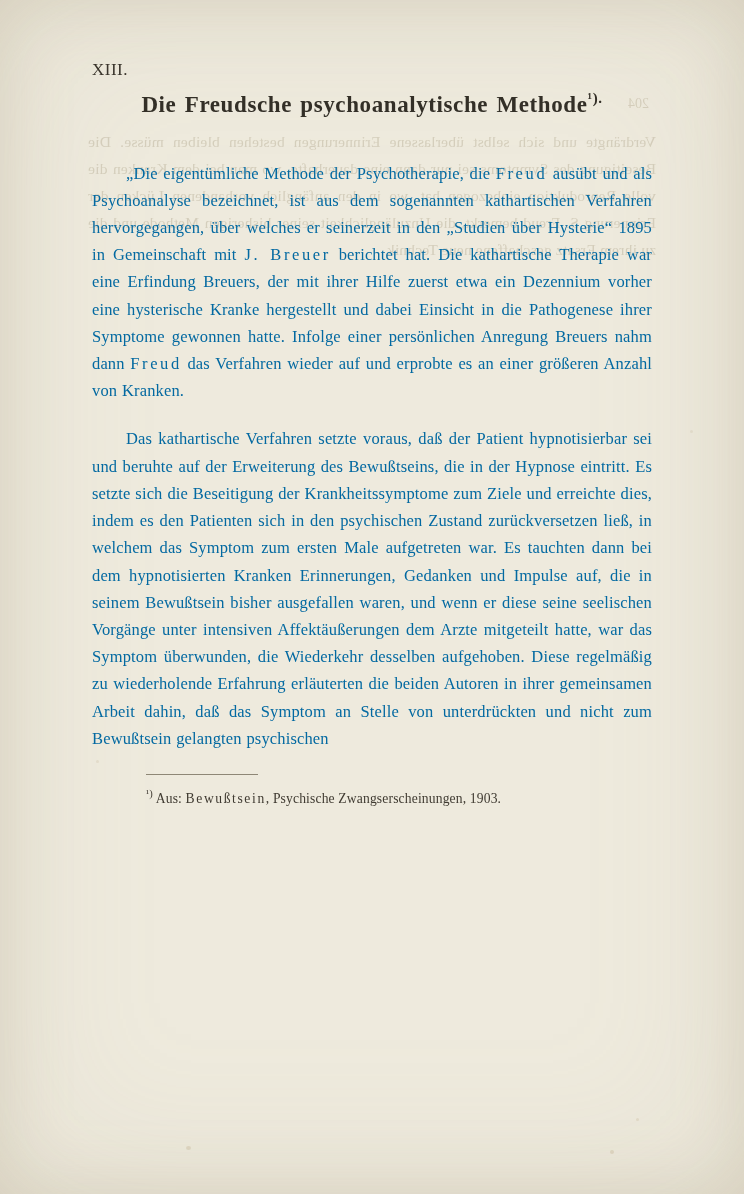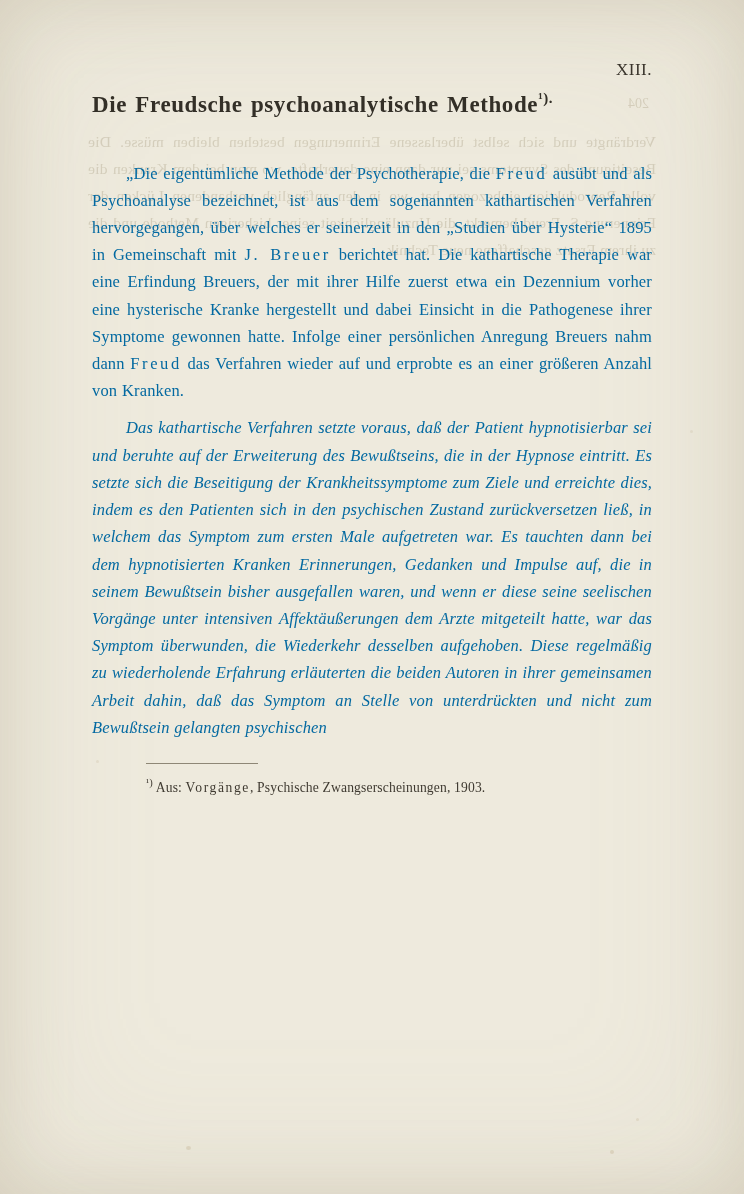--- a/index.html
+++ b/index.html
@@ -64,27 +64,28 @@
     color: #bdb49c;
     opacity: 0.5;
     font-size: 14px;
     transform: scaleX(-1);
     filter: blur(0.5px);
     pointer-events: none;
     user-select: none;
   }
 
   .chapter-num {
-    text-align: right;
+    text-align: left;
     font-size: 17px;
     letter-spacing: 0.5px;
     margin: 0 0 10px 0;
     color: #3a352c;
   }
   .chapter-title {
+    text-align: center;
     font-size: 23px;
     font-weight: bold;
     letter-spacing: 0.6px;
     margin: 0 0 42px 0;
     color: #332f27;
     word-spacing: 2px;
   }
   .chapter-title .fn {
     font-size: 15px;
     vertical-align: super;
@@ -94,22 +95,21 @@
     margin: 0 0 0 0;
     font-size: 16.5px;
     line-height: 27.2px;
     text-align: justify;
     text-justify: inter-word;
     color: #0369a1;
     letter-spacing: 0.15px;
     word-spacing: 0.5px;
   }
   p.body + p.body {
-    margin-top: 10px;
-    font-style: italic;
+    margin-top: 21px;
   }
   p.body .indent {
     display: inline-block;
     width: 34px;
   }
   .sp {
     letter-spacing: 2.6px;
   }
 
   .rule {
@@ -159,21 +159,21 @@
       <span>Die Freudsche psychoanalytische Methode</span><span class="fn">¹).</span>
     </h1>
 
     <p class="body"><span class="indent"></span><span><span>„Die eigentümliche Methode der Psychotherapie, die </span><span class="sp">Freud</span><span> ausübt und als Psychoanalyse bezeichnet, ist aus dem sogenannten kathartischen Verfahren hervorgegangen, über welches er seinerzeit in den „Studien über Hysterie“ 1895 in Gemeinschaft mit </span><span class="sp">J. Breuer</span><span> berichtet hat. Die kathartische Therapie war eine Erfindung </span><span>Breuers</span><span>, der mit ihrer Hilfe zuerst etwa ein Dezennium vorher eine hysterische Kranke hergestellt und dabei Einsicht in die Pathogenese ihrer Symptome gewonnen hatte. Infolge einer persönlichen Anregung </span><span>Breuers</span><span> nahm dann </span><span class="sp">Freud</span><span> das Verfahren wieder auf und erprobte es an einer größeren Anzahl von Kranken.</span></span></p>
 
     <p class="body"><span class="indent"></span><span><span>Das kathartische Verfahren setzte voraus, daß der Patient hypnotisierbar sei und beruhte auf der Erweiterung des Bewußtseins, die in der Hypnose eintritt. Es setzte sich die Beseitigung der Krankheitssymptome zum Ziele und erreichte dies, indem es den Patienten sich in den psychischen Zustand zurückversetzen ließ, in welchem das Symptom zum ersten Male aufgetreten war. Es tauchten dann bei dem hypnotisierten Kranken Erinnerungen, Gedanken und Impulse auf, die in seinem Bewußtsein bisher ausgefallen waren, und wenn er diese seine seelischen Vorgänge unter intensiven Affektäußerungen dem Arzte mitgeteilt hatte, war das Symptom überwunden, die Wiederkehr desselben aufgehoben. Diese regelmäßig zu wiederholende Erfahrung erläuterten die beiden Autoren in ihrer gemeinsamen Arbeit dahin, daß das Symptom an Stelle von unterdrückten und nicht zum Bewußtsein gelangten psychischen</span></span></p>
 
     <div class="rule"></div>
 
     <div class="footnote">
-      <span class="fnmark">¹)</span><span> Aus: </span><span class="sp">Vorgänge</span><span>, Psychische Zwangserscheinungen, 1903.</span>
+      <span class="fnmark">¹)</span><span> Aus: </span><span class="sp">Bewußtsein</span><span>, Psychische Zwangserscheinungen, 1903.</span>
     </div>
 
   </div>
 
   <div class="speck" style="left:186px;top:1146px;width:5px;height:4px;"></div>
   <div class="speck" style="left:610px;top:1150px;width:4px;height:4px;"></div>
   <div class="speck" style="left:636px;top:1118px;width:3px;height:3px;opacity:.25;"></div>
   <div class="speck" style="left:96px;top:760px;width:3px;height:3px;opacity:.22;"></div>
   <div class="speck" style="left:690px;top:430px;width:3px;height:3px;opacity:.2;"></div>
 </div>

